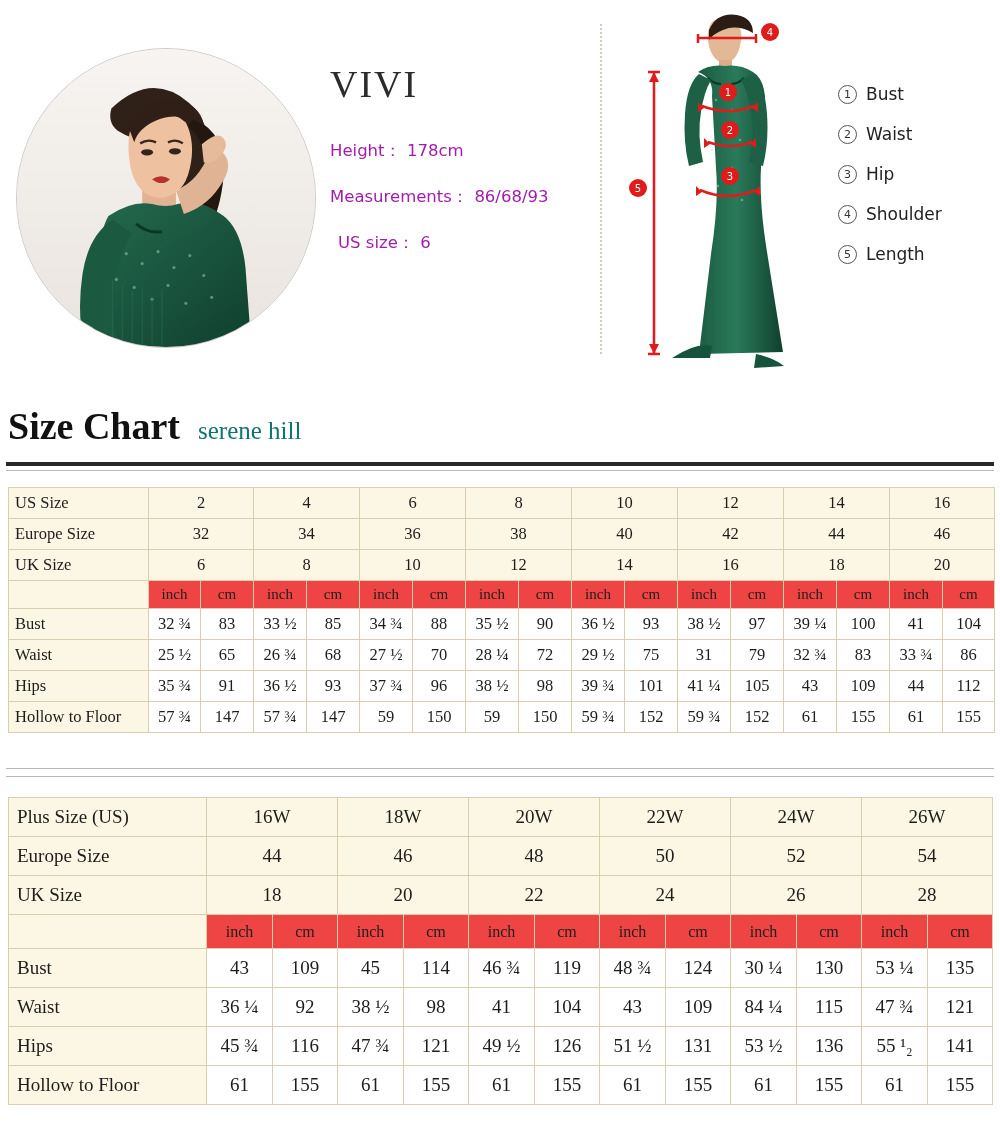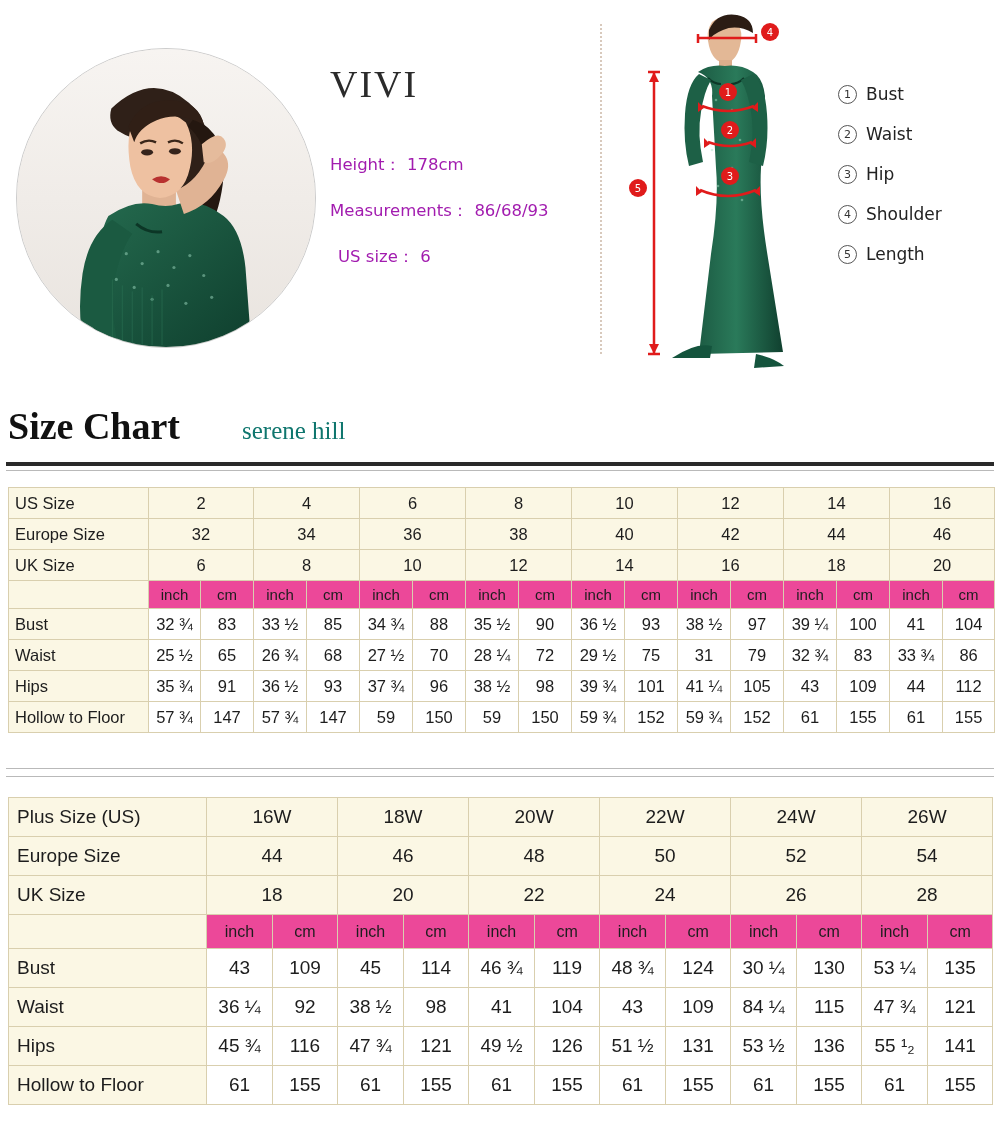--- a/index.html
+++ b/index.html
@@ -43,21 +43,21 @@
     position: absolute;
     left: 330px;
     top: 62px;
     width: 270px;
   }
   .info-name {
     font-family: "Liberation Serif", serif;
     font-size: 38px;
     letter-spacing: 2px;
     color: #2b2b2b;
-    margin: 0 0 48px 0;
+    margin: 0 0 34px 0;
     font-weight: normal;
   }
   .info-line {
     font-family: "DejaVu Sans", sans-serif;
     font-size: 16.5px;
     color: #a21caf;
     margin-bottom: 24px;
     white-space: nowrap;
   }
   .info-line .lbl { }
@@ -110,21 +110,20 @@
     font-family: "DejaVu Sans", sans-serif;
   }
 
   
   .chart-title-row {
     position: absolute;
     left: 8px;
     top: 404px;
     display: flex;
     align-items: baseline;
-    gap: 44px;
   }
   .chart-title {
     font-family: "Liberation Serif", serif;
     font-size: 38px;
     font-weight: bold;
     color: #111;
     letter-spacing: 0px;
   }
   .chart-sub {
     font-family: "Liberation Serif", serif;
@@ -146,39 +145,39 @@
     width: 988px;
     height: 1px;
     background: #b9b9b9;
   }
 
   
   .table-wrap { position: absolute; left: 8px; }
   table {
     border-collapse: collapse;
     table-layout: fixed;
-    font-family: Liberation Sans, sans-serif;
+    font-family: Liberation Serif, serif;
     padding-left: 7px;
   }
   table.t1 { width: 984px; }
   table.t2 { width: 984px; }
   td, th {
     border: 1px solid #d9cfae;
     text-align: center;
     font-weight: normal;
     color: #1d1d1d;
     padding: 0;
   }
   .lbl-cell {
     text-align: left;
     padding-left: 6px;
     background: #fbf7e4;
   }
   .hdr-cell { background: #fbf7e4; }
-  .unit-cell { background: #ec4899; font-style: normal; }
+  .unit-cell { background: #ef4444; font-style: normal; }
   .val-cell { background: #ffffff; }
 
   
   table.t1 td { height: 31px; font-size: 16.5px; }
   table.t1 td.lbl-cell { font-size: 16.5px; }
   table.t1 tr.units td { font-size: 15px; height: 28px; }
 
   
   table.t2 td { height: 39px; font-size: 19px; }
   table.t2 td.lbl-cell { font-size: 19px; padding-left: 8px; }

